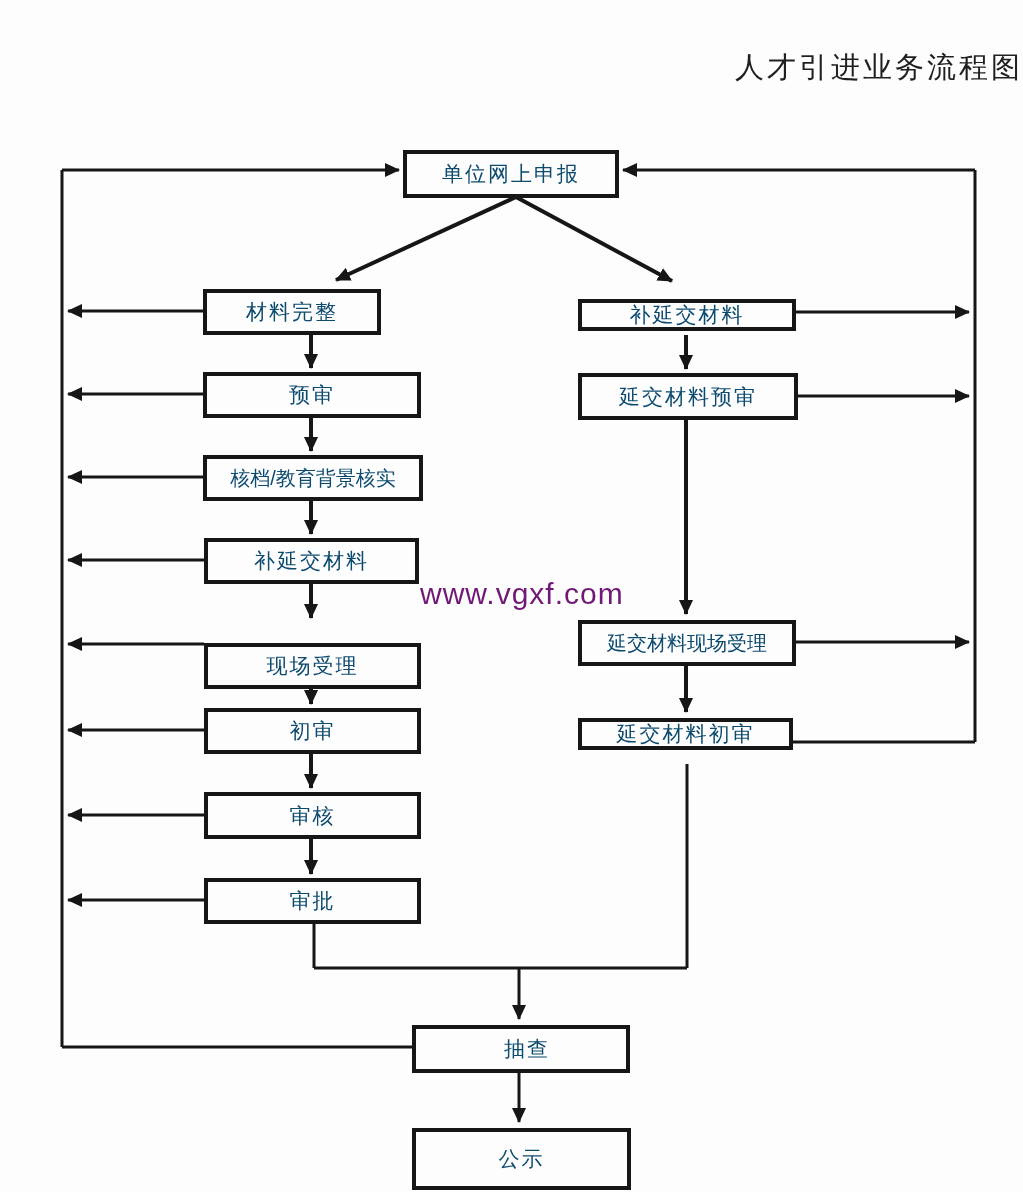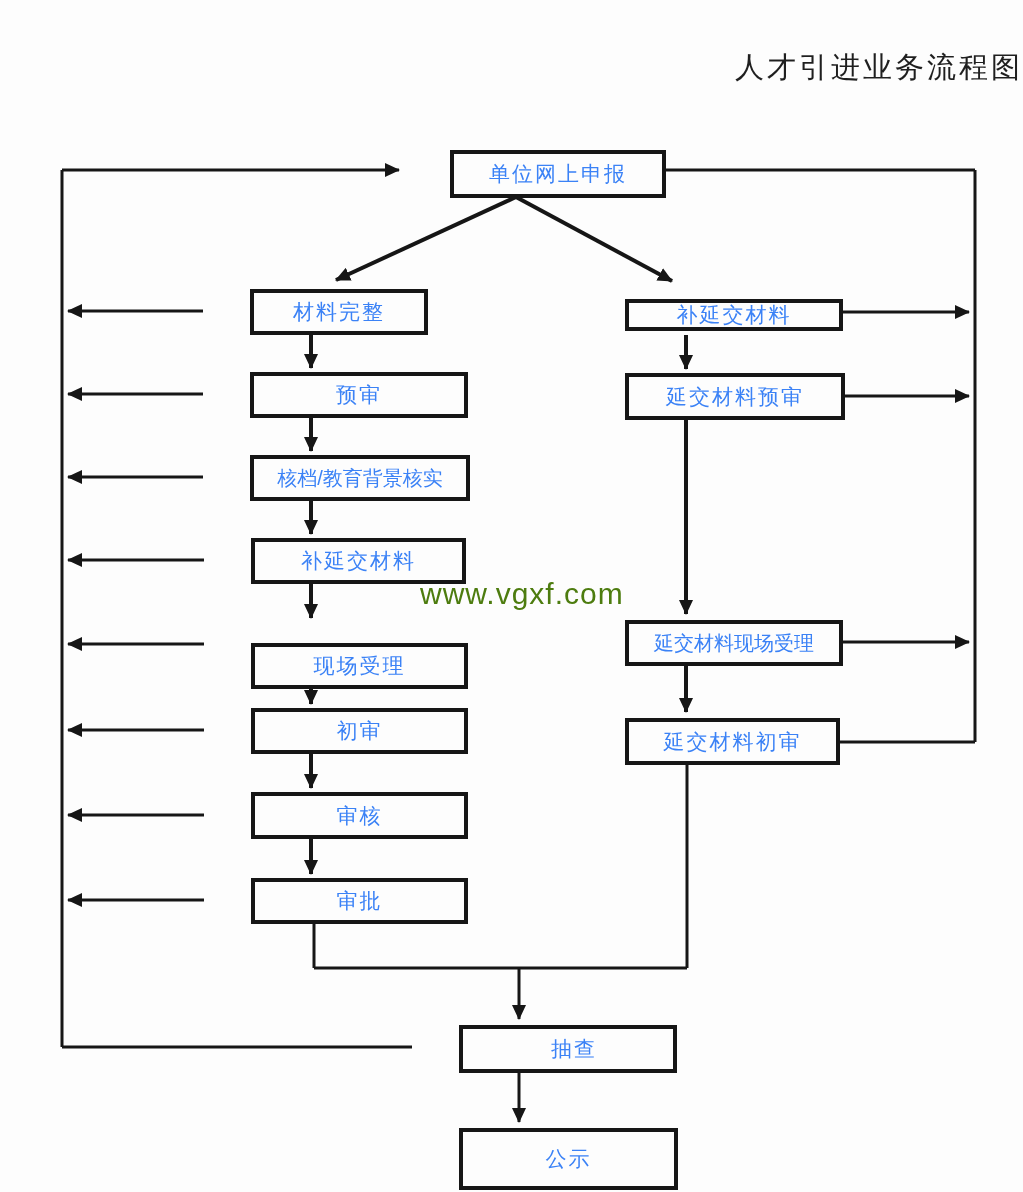--- a/index.html
+++ b/index.html
@@ -34,35 +34,34 @@
   .node {
     position: absolute;
     box-sizing: border-box;
     border: 4px solid #161616;
     background: #fdfdfd;
     display: flex;
     align-items: center;
     justify-content: center;
     font-size: 21px;
     letter-spacing: 2px;
-    color: #3b82f6;
+    color: #0c4a6e;
     white-space: nowrap;
     font-family: Liberation Sans, sans-serif;
-    margin-left: 47px;
   }
   .node.tight {
     font-size: 20px;
     letter-spacing: 0;
   }
   .watermark {
     position: absolute;
     left: 420px;
     top: 577px;
     font-size: 30px;
-    color: #4d7c0f;
+    color: #701a75;
     letter-spacing: 1px;
     font-family: "Liberation Sans", sans-serif;
   }
 </style>
 </head>
 <body>
 
 <div class="canvas">
 
   <div class="title">人才引进业务流程图</div>
@@ -127,18 +126,18 @@
   <div class="node tight" style="left:203px;top:455px;width:220px;height:46px;">核档/教育背景核实</div>
   <div class="node" style="left:204px;top:538px;width:215px;height:46px;">补延交材料</div>
   <div class="node" style="left:204px;top:643px;width:217px;height:46px;">现场受理</div>
   <div class="node" style="left:204px;top:708px;width:217px;height:46px;">初审</div>
   <div class="node" style="left:204px;top:792px;width:217px;height:47px;">审核</div>
   <div class="node" style="left:204px;top:878px;width:217px;height:46px;">审批</div>
 
   <div class="node" style="left:578px;top:299px;width:218px;height:32px;">补延交材料</div>
   <div class="node" style="left:578px;top:373px;width:220px;height:47px;">延交材料预审</div>
   <div class="node tight" style="left:578px;top:620px;width:218px;height:46px;">延交材料现场受理</div>
-  <div class="node" style="left:578px;top:718px;width:215px;height:47px;">延交材料初审</div>
+  <div class="node" style="left:578px;top:718px;width:215px;height:32px;">延交材料初审</div>
 
   <div class="node" style="left:412px;top:1025px;width:218px;height:48px;padding-left:12px;">抽查</div>
   <div class="node" style="left:412px;top:1128px;width:219px;height:62px;">公示</div>
 
 </div>
 
 </body></html>

